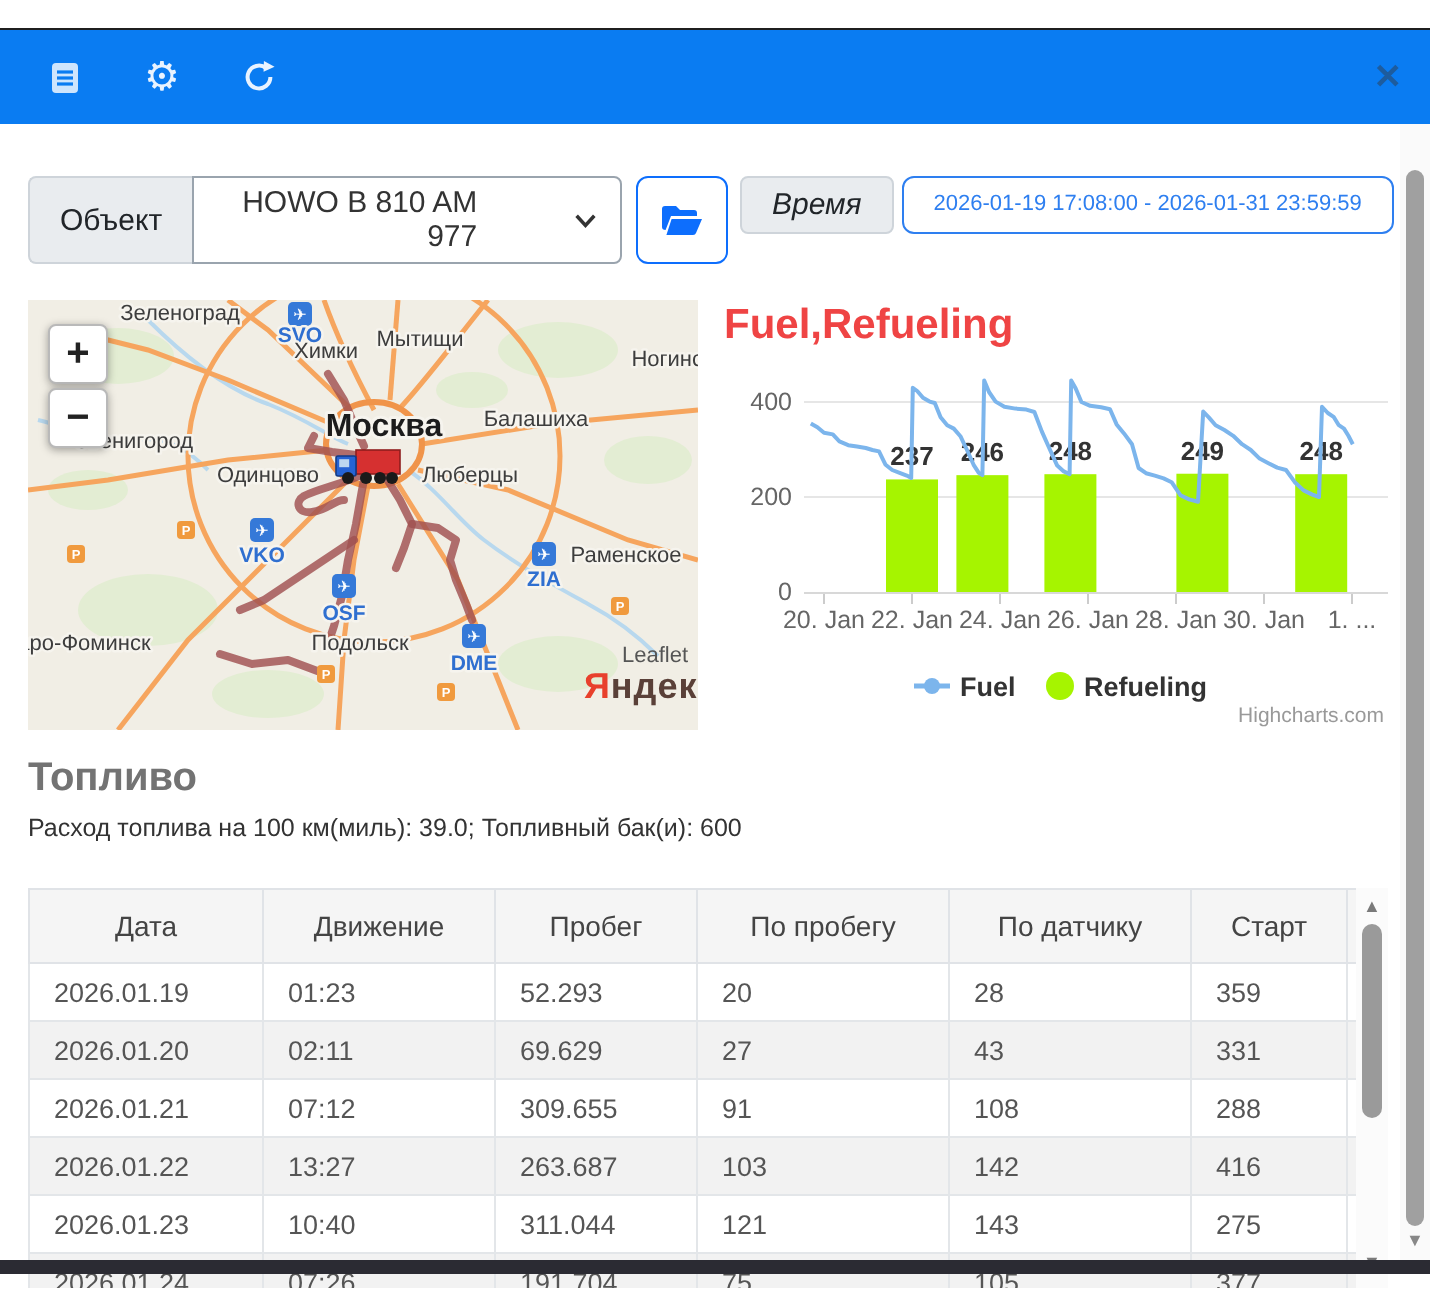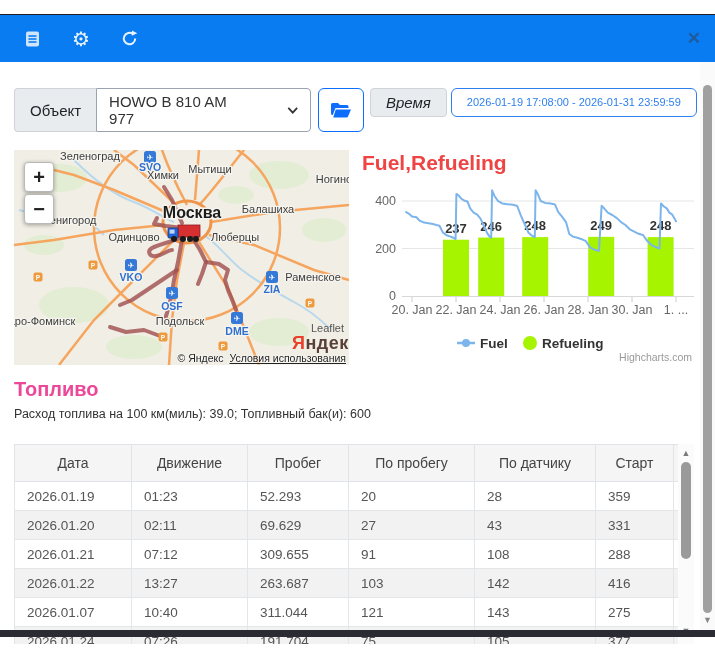--- a/index.html
+++ b/index.html
@@ -11,21 +11,21 @@
   
   .top-strip{position:absolute;top:0;left:0;right:0;height:14px;background:#fff;border-bottom:1px solid #1f1f1f;}
   .titlebar{
     position:absolute;top:15px;left:0;right:0;height:47px;background:#0a7cf2;
     display:flex;align-items:center;padding:0 14px 0 23px;gap:28px;box-sizing:border-box;
   }
   .tb-icon{width:20px;height:20px;display:flex;align-items:center;justify-content:center;cursor:pointer;color:#e9f3ff;}
   .tb-gear{font-size:20px;line-height:20px;}
   .tb-close{margin-left:auto;font-size:17px;font-weight:bold;color:#1d5c9e;cursor:pointer;}
   
-  .ctl-left{position:absolute;left:14px;top:88px;display:flex;align-items:stretch;height:44px;}
+  .ctl-left{position:absolute;left:14px;top:88px;display:flex;align-items:stretch;height:44px;text-align:right;}
   .ctl-label{
     background:#e9ecef;border:1px solid #ced4da;color:#212529;font-size:15px;
     display:flex;align-items:center;padding:0 15px;border-radius:4px 0 0 4px;border-right:none;
   }
   .fake-select{
     width:215px;background:#fff;border:1px solid #9aa4ae;border-radius:0 4px 4px 0;
     display:flex;align-items:center;justify-content:space-between;
     padding:0 12px;font-size:15px;color:#333;cursor:pointer;box-sizing:border-box;gap:48px;
   }
   .folder-btn{
@@ -58,21 +58,21 @@
   .mplane{font:8px "DejaVu Sans",sans-serif;fill:#fff;text-anchor:middle;}
   .mstation{font:700 6.5px "Liberation Sans",sans-serif;fill:#fff;text-anchor:middle;}
   
   .chart-panel{position:absolute;left:360px;top:150px;width:340px;height:215px;}
   .chart-title{font-size:21px;font-weight:bold;color:#ef4444;padding-left:2px;line-height:26px;}
   .ctick{font:12.5px "Liberation Sans",sans-serif;fill:#666;}
   .cbarlab{font:700 13px "Liberation Sans",sans-serif;fill:#333;text-anchor:middle;paint-order:stroke;stroke:#fff;stroke-width:3px;stroke-linejoin:round;}
   .clegend{font:600 13.5px "Liberation Sans",sans-serif;fill:#333;}
   .ccred{font:10.5px "Liberation Sans",sans-serif;fill:#999;text-anchor:end;cursor:pointer;}
   
-  .fuel-title{position:absolute;left:14px;top:378px;font-size:20px;font-weight:bold;color:#ec4899;}
+  .fuel-title{position:absolute;left:14px;top:378px;font-size:20px;font-weight:bold;color:#737373;}
   .fuel-info{position:absolute;left:14px;top:407px;font-size:12.5px;color:#333;}
   .table-wrap{position:absolute;left:14px;top:444px;width:680px;height:200px;overflow:hidden;}
   table.fuel{border-collapse:collapse;width:664px;table-layout:fixed;}
   table.fuel th{
     background:#f5f5f5;border:1px solid #e0e3e7;font-weight:400;font-size:14px;color:#444;
     padding:10px 6px;text-align:center;
   }
   table.fuel td{
     border:1px solid #e3e6e9;font-size:13.5px;color:#555;padding:6.5px 12px;text-align:left;
     white-space:nowrap;overflow:hidden;
@@ -231,21 +231,20 @@
       <circle cx="6" cy="17" r="3" fill="#1a1a1a"></circle>
         <circle cx="15" cy="17" r="3" fill="#1a1a1a"></circle>
       <circle cx="22" cy="17" r="3" fill="#1a1a1a"></circle>
         <circle cx="28" cy="17" r="3" fill="#1a1a1a"></circle>
     </g>
   </svg>
   <div class="map-zoom zin">+</div>
   <div class="map-zoom zout">−</div>
   <div class="map-attrib-leaflet">Leaflet</div>
   <div class="map-logo"><span class="ya">Я</span><span class="rest">ндекс</span></div>
-  <div class="map-copy"><span>© Яндекс</span><span class="terms">Условия использования</span></div>
 </div>
 
 <div class="chart-panel">
   <div class="chart-title">Fuel,Refueling</div>
   <svg id="fuel-chart" width="340" height="189" viewBox="0 0 340 189">
       <line x1="42" x2="334" y1="72.5" y2="72.5" stroke="#e6e6e6" stroke-width="1"></line>
       <line x1="42" x2="334" y1="25" y2="25" stroke="#e6e6e6" stroke-width="1"></line>
       <line x1="42" x2="334" y1="120.5" y2="120.5" stroke="#d8d8d8" stroke-width="1"></line>
       <line x1="52" x2="52" y1="121" y2="126" stroke="#ccc"></line>
       <text x="52" y="138" text-anchor="middle" class="ctick">20. Jan</text>
@@ -339,21 +338,21 @@
         <tr>
           <td>2026.01.22</td>
           <td>13:27</td>
           <td>263.687</td>
           <td>103</td>
           <td>142</td>
           <td>416</td>
           <td>275</td>
         </tr>
         <tr>
-          <td>2026.01.07</td>
+          <td>2026.01.23</td>
           <td>10:40</td>
           <td>311.044</td>
           <td>121</td>
           <td>143</td>
           <td>275</td>
           <td>377</td>
         </tr>
         <tr>
           <td>2026.01.24</td>
           <td>07:26</td>

